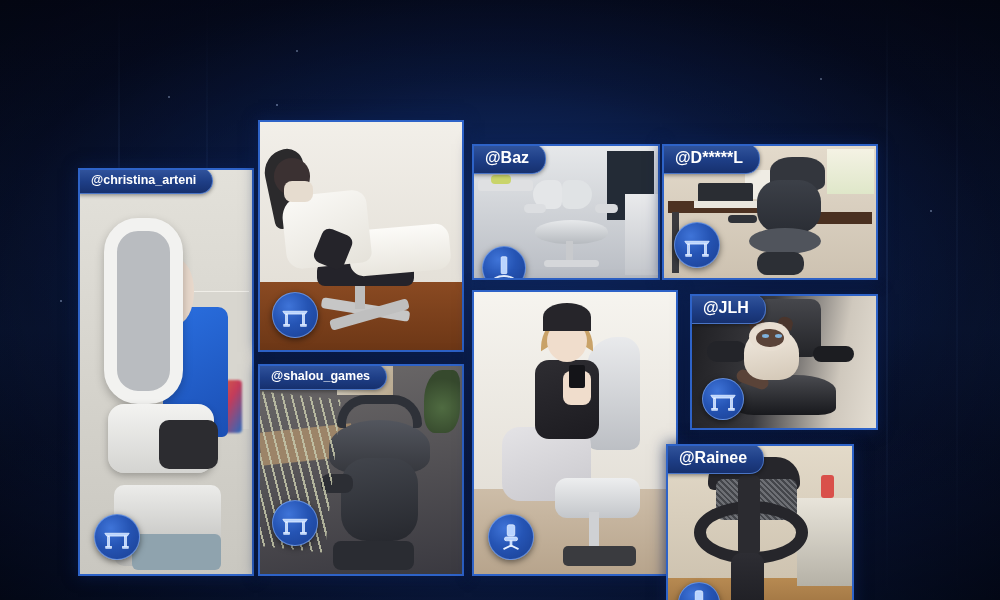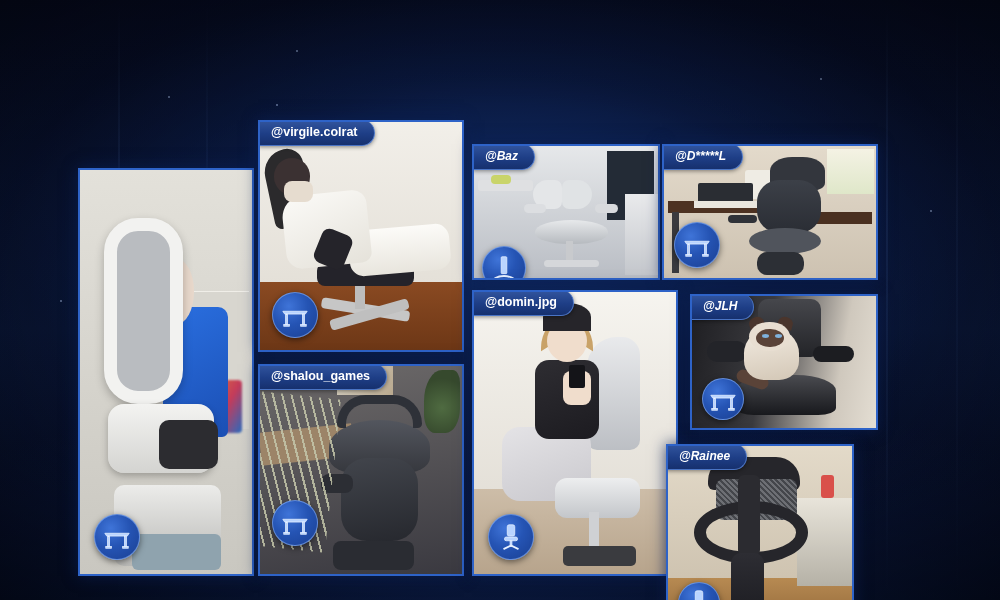--- a/index.html
+++ b/index.html
@@ -44,21 +44,21 @@
   .uname {
     position:absolute; left:-2px; top:-2px; z-index:5;
     background:linear-gradient(180deg,#33569f 0%, #1e3e86 55%, #16306e 100%);
     color:#ffffff; font-size:12.5px; font-weight:bold;
     padding:5px 16px 6px 13px;
     border-radius:0 14px 14px 0;
     border:1px solid #4a74c4; border-left:none; border-top:none;
     box-shadow:0 1px 4px rgba(0,0,0,0.45);
     white-space:nowrap;
   }
-  .uname.small { font-size:12px;font-style:italic; }
+  .uname.small { font-size:16px; }
 
   .badge {
     position:absolute; z-index:5;
     width:46px; height:46px; border-radius:50%;
     background:radial-gradient(circle at 36% 30%, #3f74d8 0%, #2554b4 45%, #1a3f92 100%);
     border:1px solid rgba(150,190,255,0.55);
     box-shadow:0 2px 6px rgba(0,0,0,0.5);
     display:flex; align-items:center; justify-content:center;
   }
   .badge svg { width:30px; height:30px; display:block; }
@@ -211,20 +211,21 @@
         <div class="o shelf"></div>
         <div class="o toy"></div>
       <div class="o base"></div>
         <div class="o star"></div>
       <div class="o torso"></div>
         <div class="o head"></div>
       <div class="o back"></div>
         <div class="o seat"></div>
         <div class="o lap"></div>
     </div>
+    <div class="uname">@christina_arteni</div>
     <div class="badge" style="left:14px; bottom:14px;">
       <svg viewBox="0 0 32 32">
           <g class="st">
         <path d="M3 12 L29 12 L27 15 L5 15 Z"></path>
         <rect x="6" y="15" width="2" height="12"></rect>
         <rect x="24" y="15" width="2" height="12"></rect>
         <rect x="4" y="26" width="6" height="2"></rect>
         <rect x="22" y="26" width="6" height="2"></rect>
       </g>
         </svg>
@@ -239,21 +240,20 @@
         <div class="o legB"></div>
         <div class="o pole"></div>
       <div class="o seat"></div>
         <div class="o legs"></div>
       <div class="o cb"></div>
         <div class="o body"></div>
         <div class="o arm"></div>
       <div class="o head"></div>
         <div class="o face"></div>
     </div>
-    <div class="uname">@virgile.colrat</div>
     <div class="badge" style="left:12px; bottom:12px;">
       <svg viewBox="0 0 32 32">
           <g class="st">
         <path d="M3 12 L29 12 L27 15 L5 15 Z"></path>
         <rect x="6" y="15" width="2" height="12"></rect>
         <rect x="24" y="15" width="2" height="12"></rect>
         <rect x="4" y="26" width="6" height="2"></rect>
         <rect x="22" y="26" width="6" height="2"></rect>
       </g>
         </svg>
@@ -352,21 +352,20 @@
         <div class="o seat"></div>
       <div class="o ped"></div>
         <div class="o stf"></div>
       <div class="o body"></div>
       <div class="o hair"></div>
         <div class="o head"></div>
         <div class="o ears"></div>
       <div class="o arm"></div>
         <div class="o phon"></div>
     </div>
-    <div class="uname">@domin.jpg</div>
     <div class="badge" style="left:14px; bottom:14px;">
       <svg viewBox="0 0 32 32">
           <g class="st">
         <rect x="12" y="3" width="8" height="12" rx="2"></rect>
         <rect x="9" y="16" width="14" height="4" rx="2"></rect>
         <rect x="15" y="20" width="2" height="6"></rect>
         <path d="M8 29 L16 25 L24 29" fill="none" stroke="#e8f1ff" stroke-width="2"></path>
       </g>
         </svg>
     </div>

